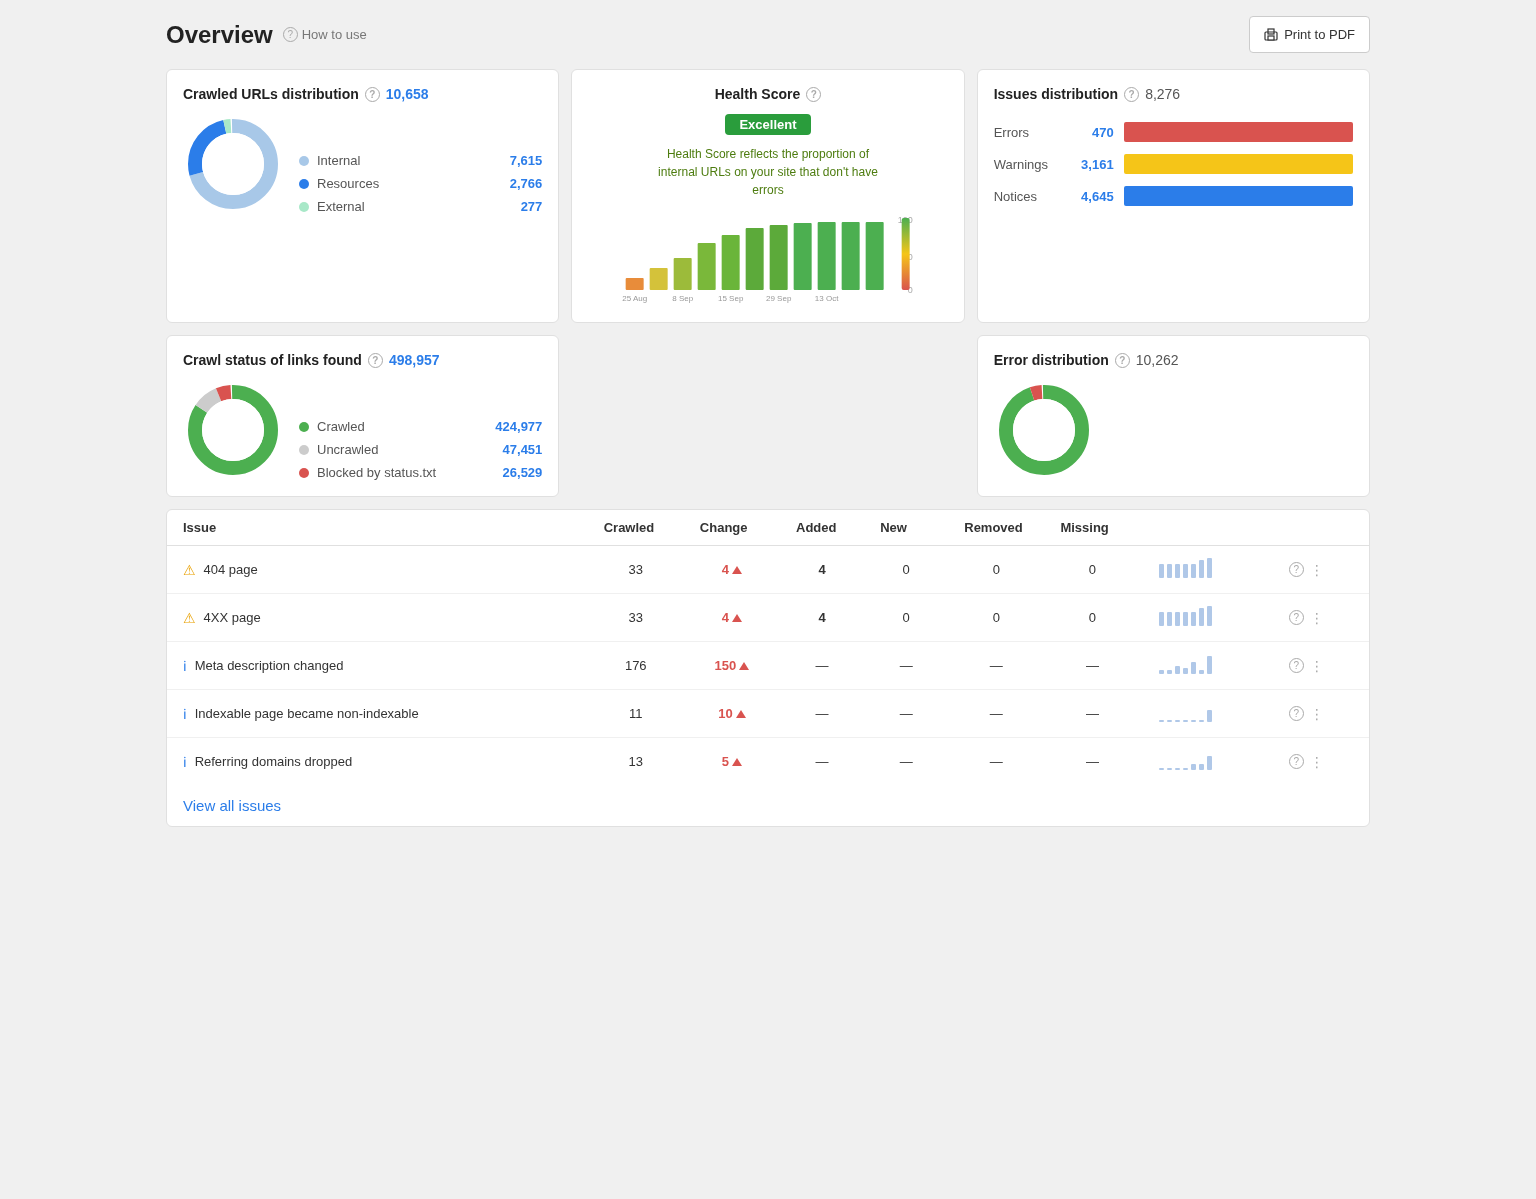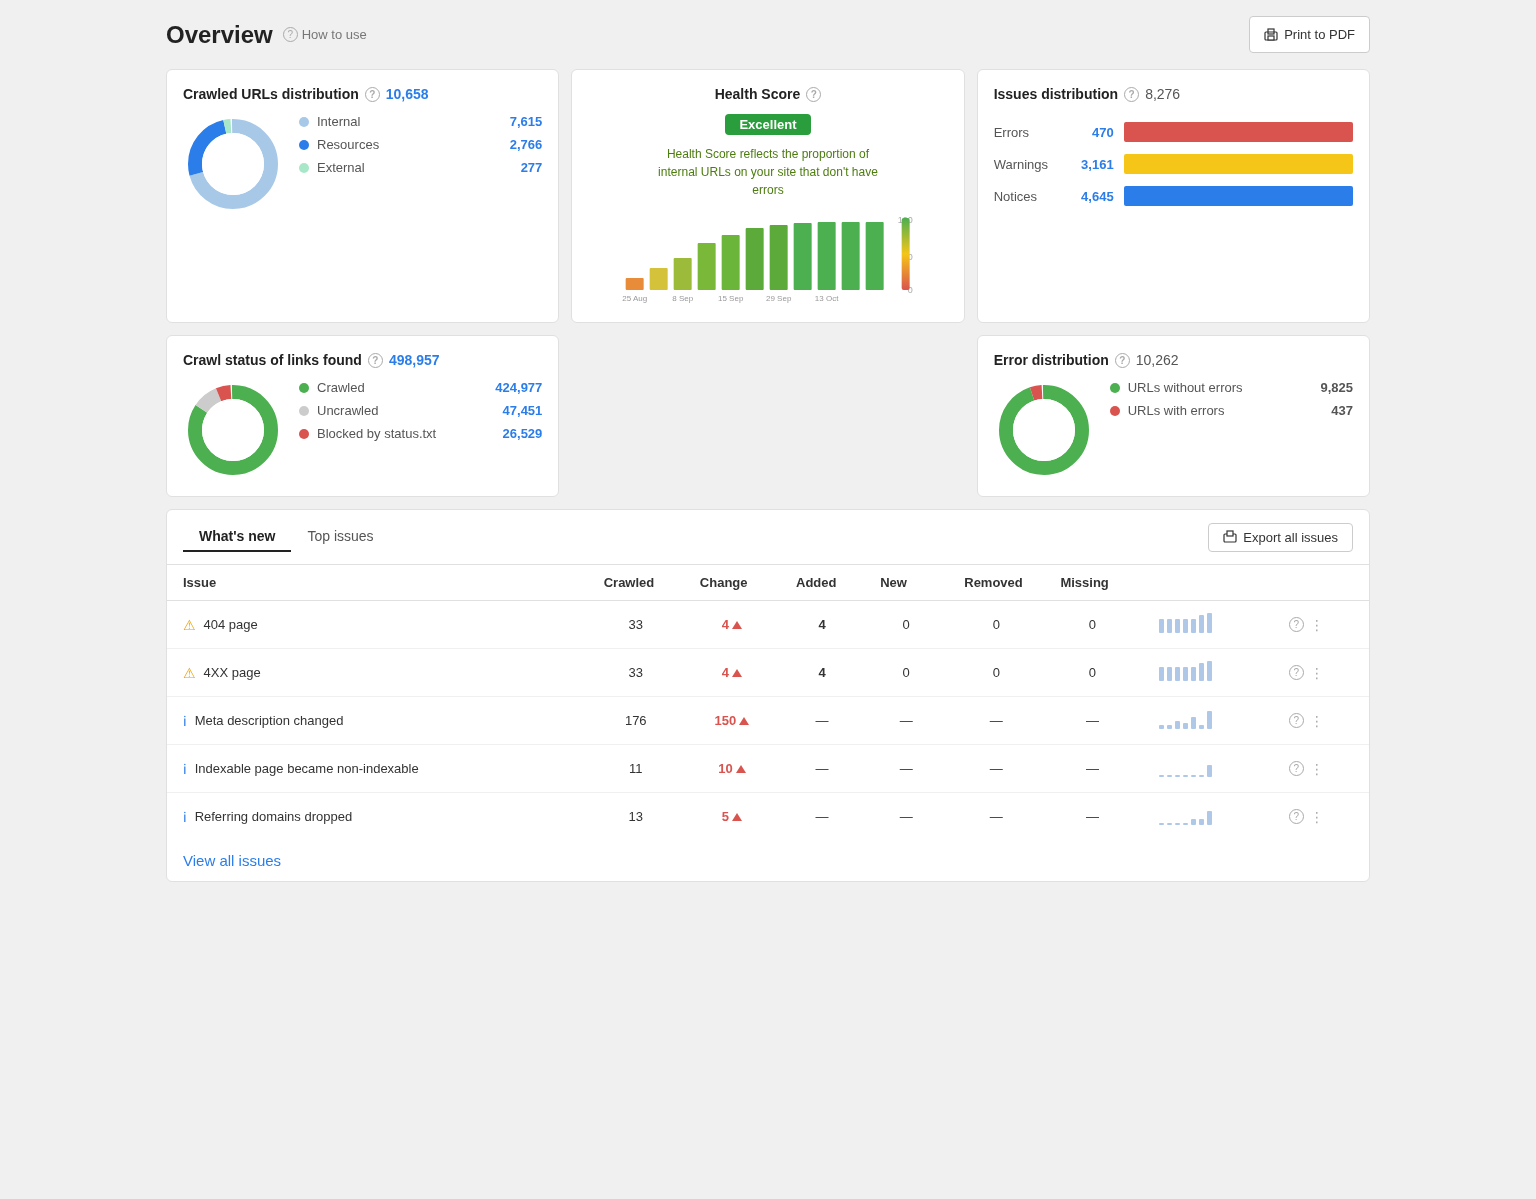--- a/index.html
+++ b/index.html
@@ -16,21 +16,21 @@
 
     
     .top-row { display: grid; grid-template-columns: 1fr 1fr 1fr; gap: 12px; margin-bottom: 12px; }
     .mid-row { display: grid; grid-template-columns: 1fr 1fr 1fr; gap: 12px; margin-bottom: 12px; }
 
     .card { background: #fff; border: 1px solid #e0e0e0; border-radius: 6px; padding: 16px; }
     .card-title { font-size: 14px; font-weight: 600; color: #222; margin-bottom: 12px; display: flex; align-items: center; gap: 6px; }
     .card-title .count { color: #2b7de9; font-weight: 600; }
 
     
-    .donut-row { display: flex; align-items: flex-start; gap: 16px; }
+    .donut-row { display: flex; align-items: flex-end; gap: 16px; }
     .legend { display: flex; flex-direction: column; gap: 8px; flex: 1; }
     .legend-item { display: flex; align-items: center; justify-content: space-between; gap: 8px; }
     .legend-dot { width: 10px; height: 10px; border-radius: 50%; flex-shrink: 0; }
     .legend-label { flex: 1; color: #555; font-size: 13px; }
     .legend-value { color: #2b7de9; font-weight: 600; font-size: 13px; }
 
     
     .health-card { display: flex; flex-direction: column; align-items: center; }
     .gauge-container { position: relative; width: 180px; height: 100px; margin-bottom: 8px; margin-top: 8px; }
     .gauge-score { position: absolute; bottom: 4px; left: 50%; transform: translateX(-50%); font-size: 42px; font-weight: 300; color: #222; }
@@ -275,50 +275,25 @@
         <span style="color:#555;font-weight:normal">10,262</span>
       </div>
       <div class="donut-row">
         <svg width="100" height="100" viewBox="0 0 100 100">
 
           <circle cx="50" cy="50" r="38" fill="none" stroke="#4caf50" stroke-width="14" stroke-dasharray="226.2 11.2" stroke-dashoffset="0" transform="rotate(-90 50 50)"></circle>
 
           <circle cx="50" cy="50" r="38" fill="none" stroke="#d9534f" stroke-width="14" stroke-dasharray="10.1 227.3" stroke-dashoffset="-226.2" transform="rotate(-90 50 50)"></circle>
           <circle cx="50" cy="50" r="31" fill="#fff"></circle>
         </svg>
-        <div class="legend">
-          <div class="legend-item">
-            <span class="legend-dot" style="background:#4caf50"></span>
-            <span class="legend-label">URLs without errors</span>
-            <span class="legend-value" style="color:#555">9,825</span>
-          </div>
-          <div class="legend-item">
-            <span class="legend-dot" style="background:#d9534f"></span>
-            <span class="legend-label">URLs with errors</span>
-            <span class="legend-value" style="color:#555">437</span>
-          </div>
-        </div>
       </div>
     </div>
   </div>
 
   <div class="bottom-section">
-    <div class="tabs-header">
-      <div class="tabs-left">
-        <div class="tab active">What's new</div>
-        <div class="tab">Top issues</div>
-      </div>
-      <button class="export-btn">
-        <svg width="14" height="14" viewBox="0 0 14 14">
-            <rect x="1" y="4" width="12" height="8" rx="1" fill="none" stroke="#333" stroke-width="1.2"></rect>
-            <rect x="4" y="1" width="6" height="5" fill="#fff" stroke="#333" stroke-width="1.2"></rect>
-          </svg>
-        <span>Export all issues</span>
-      </button>
-    </div>
 
     <table class="issues-table">
       <thead>
         <tr>
           <th class="th-issue">Issue</th>
           <th class="th-crawled">Crawled</th>
           <th class="th-change">Change</th>
           <th class="th-added">Added</th>
           <th class="th-new">New</th>
           <th class="th-removed">Removed</th>

